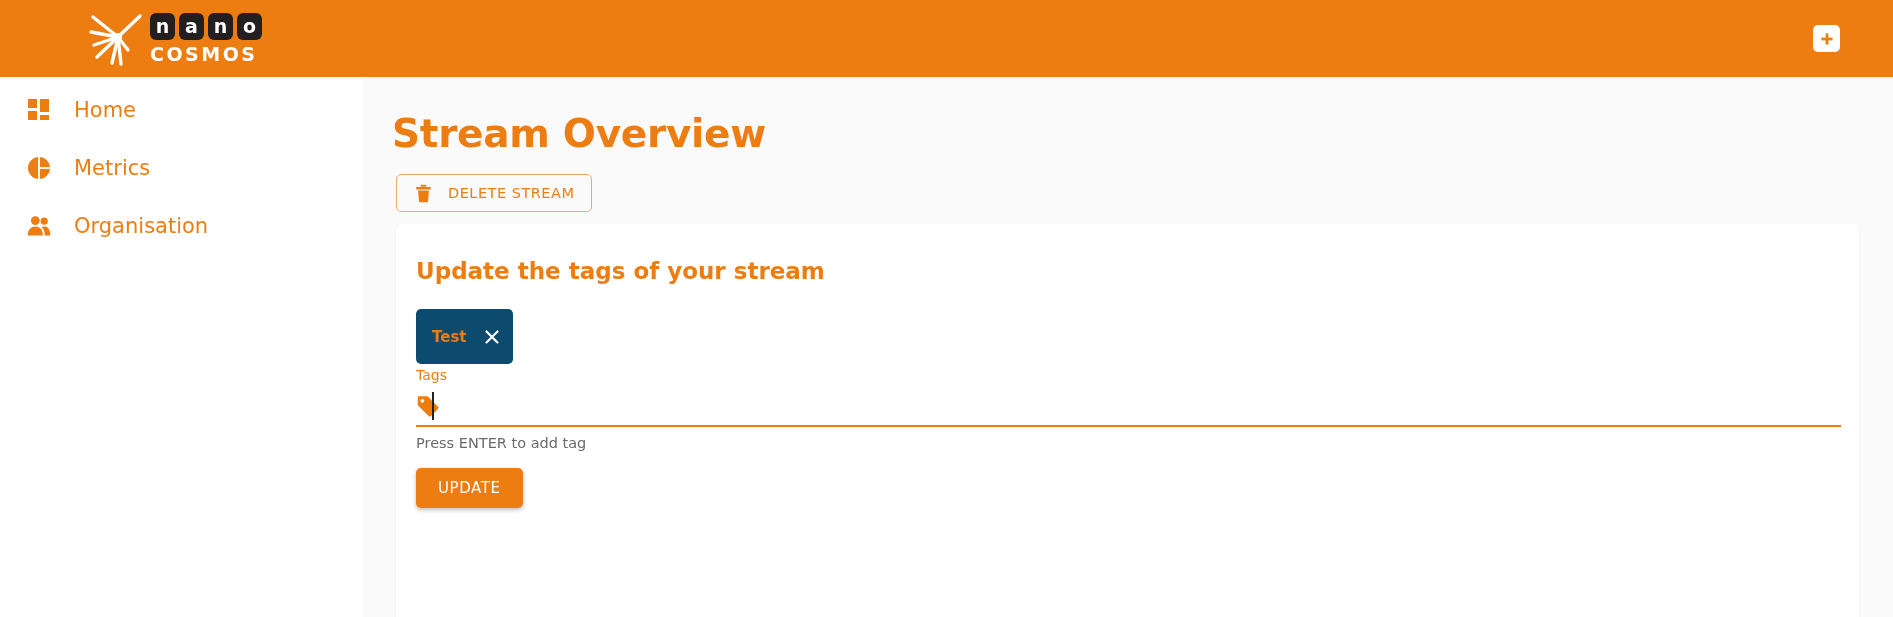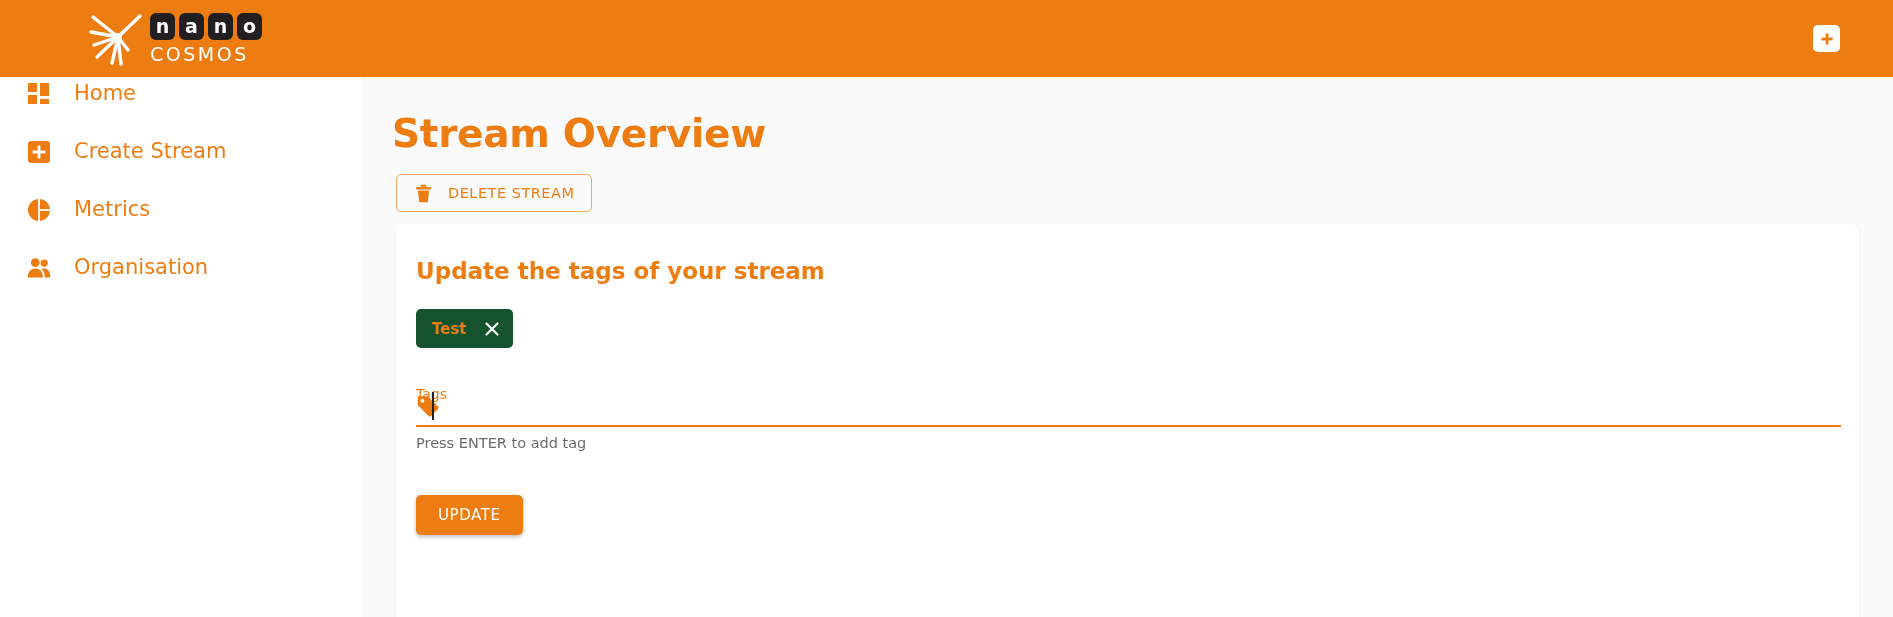--- a/index.html
+++ b/index.html
@@ -40,21 +40,21 @@
     font-family: "DejaVu Sans", sans-serif;
     font-size: 19px;
     font-weight: 700;
     line-height: 27px;
     text-align: center;
   }
   #logo-cosmos {
     margin-top: 3px;
     color: #ffffff;
     font-family: "DejaVu Sans", sans-serif;
-    font-weight: 400;
+    font-weight: 700;
     font-size: 19px;
     letter-spacing: 2.5px;
   }
   #add-btn {
     position: absolute;
     right: 53px;
     top: 25px;
     width: 27px;
     height: 27px;
     background: #ffffff;
@@ -69,21 +69,21 @@
   
   #sidebar {
     position: absolute;
     top: 77px; left: 0;
     width: 362px;
     height: 540px;
     background: #ffffff;
   }
   .nav-item {
     display: flex;
-    align-items: flex-start;
+    align-items: center;
     height: 58px;
     padding-left: 26px;
     cursor: pointer;
     text-decoration: none;
   }
   .nav-icon {
     width: 26px;
     height: 26px;
     margin-right: 22px;
     display: flex;
@@ -164,23 +164,23 @@
   }
   #tag-list {
     position: absolute;
     left: 20px; top: 85px;
     display: flex;
     gap: 10px;
   }
   .tag-chip {
     display: flex;
     align-items: center;
-    height: 39px;
+    height: 55px;
     padding: 0 11px 0 16px;
-    background: #14532d;
+    background: #0c4a6e;
     border-radius: 5px;
     cursor: default;
   }
   .tag-chip .tag-text {
     color: #ED7D11;
     font-size: 15px;
     font-weight: 700;
     font-family: "DejaVu Sans", sans-serif;
   }
   .tag-chip .tag-remove {
@@ -190,21 +190,20 @@
     align-items: center;
     justify-content: center;
     cursor: pointer;
   }
   #field-label {
     position: absolute;
     left: 20px; top: 143px;
     color: #ED7D11;
     font-size: 14px;
     font-family: "DejaVu Sans", sans-serif;
-    margin-top: 19px;
   }
   #field-row {
     position: absolute;
     left: 20px; top: 163px;
     width: 1425px;
     height: 40px;
     display: flex;
     align-items: center;
     border-bottom: 2px solid #ED7D11;
   }
@@ -248,21 +247,20 @@
     padding: 0 22px;
     background: #ED7D11;
     border: none;
     border-radius: 5px;
     color: #ffffff;
     font-size: 15px;
     font-family: "DejaVu Sans", sans-serif;
     letter-spacing: 0.6px;
     cursor: pointer;
     box-shadow: 0 2px 4px rgba(0,0,0,0.25);
-    margin-top: 27px;
   }
 </style>
 </head>
 <body>
 
 <div id="topbar">
 
   <div id="logo">
     <svg id="logo-burst" viewBox="0 0 58 54">
       <g stroke="#ffffff" stroke-width="3.4" stroke-linecap="round" fill="none">
@@ -304,30 +302,20 @@
         <rect x="1" y="1" width="9" height="9" fill="#ED7D11"></rect>
         <rect x="13" y="1" width="9" height="13" fill="#ED7D11"></rect>
         <rect x="1" y="13" width="9" height="9" fill="#ED7D11"></rect>
         <rect x="13" y="17" width="9" height="5" fill="#ED7D11"></rect>
       </svg>
     </span>
     <span class="nav-label">Home</span>
   </div>
 
 
-  <div class="nav-item">
-    <span class="nav-icon">
-      <svg width="24" height="24" viewBox="0 0 24 24">
-        <rect x="1" y="1" width="22" height="22" rx="3" fill="#ED7D11"></rect>
-        <rect x="10.6" y="5.5" width="2.8" height="13" fill="#ffffff"></rect>
-        <rect x="5.5" y="10.6" width="13" height="2.8" fill="#ffffff"></rect>
-      </svg>
-    </span>
-    <span class="nav-label">Create Stream</span>
-  </div>
 
   <div class="nav-item">
     <span class="nav-icon">
       <svg width="24" height="24" viewBox="0 0 24 24">
         <circle cx="12" cy="12" r="11" fill="#ED7D11"></circle>
         <rect x="11.1" y="1" width="1.8" height="22" fill="#ffffff"></rect>
         <rect x="12.9" y="11.1" width="10.1" height="1.8" fill="#ffffff"></rect>
       </svg>
     </span>
     <span class="nav-label">Metrics</span>

